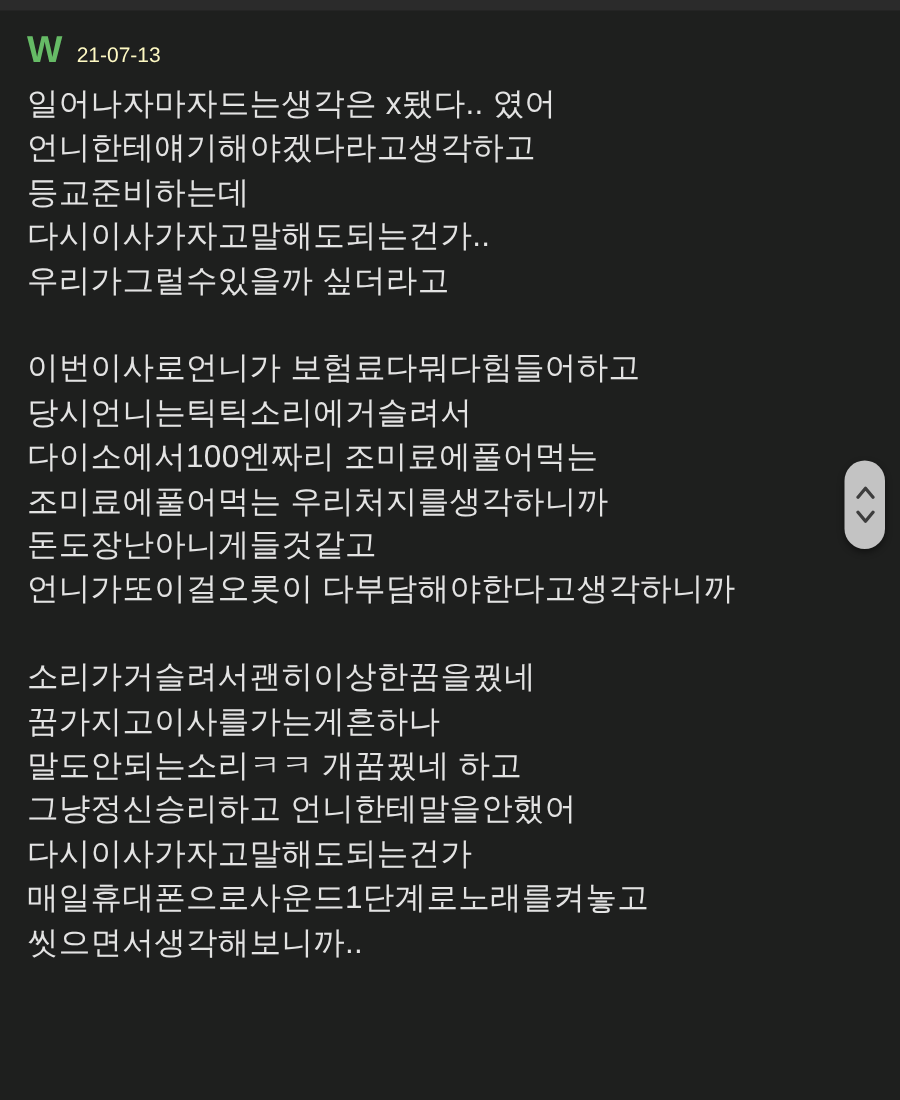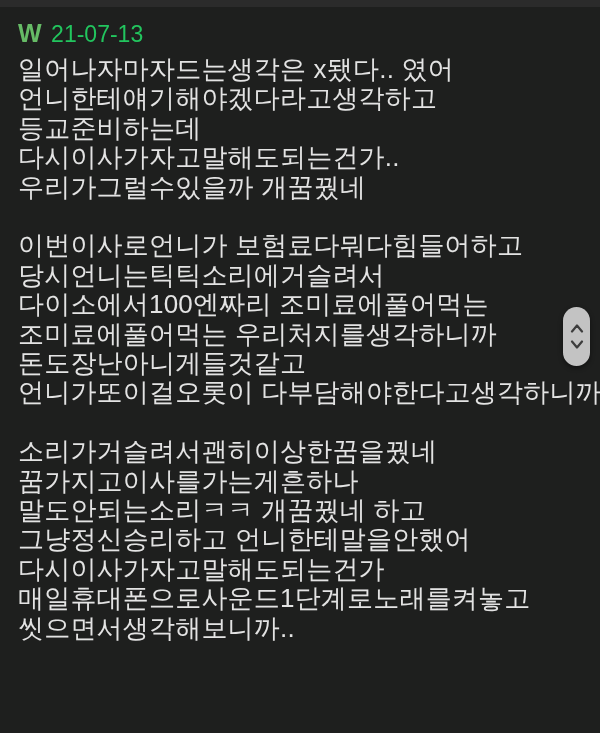--- a/index.html
+++ b/index.html
@@ -27,29 +27,29 @@
     gap: 9px;
   }
   .author-badge {
     color: #66bb66;
     font-size: 25px;
     font-weight: 700;
     line-height: 1;
     letter-spacing: 0.5px;
   }
   .post-date {
-    color: #22c55e;
-    font-size: 23px;
+    color: #fef9c3;
+    font-size: 14px;
     line-height: 1;
   }
   .post-content {
     position: absolute;
     top: 55px; left: 18px; right: 20px;
     color: #e3e3e3;
-    font-size: 26px;
+    font-size: 21px;
     line-height: 29.4px;
     letter-spacing: 0.2px;
   }
   .para { margin-bottom: 29.4px; }
   .para:last-child { margin-bottom: 0; }
   .line { white-space: nowrap; }
   .scroll-widget {
     position: absolute;
     top: 307px; right: 10px;
     width: 27px; height: 59px;
@@ -81,21 +81,21 @@
     <span class="author-badge">W</span>
     <span class="post-date">21-07-13</span>
   </div>
 
   <div class="post-content">
     <div class="para">
       <div class="line">일어나자마자드는생각은 x됐다.. 였어</div>
       <div class="line">언니한테얘기해야겠다라고생각하고</div>
       <div class="line">등교준비하는데</div>
       <div class="line">다시이사가자고말해도되는건가..</div>
-      <div class="line">우리가그럴수있을까 개꿈꿨네</div>
+      <div class="line">우리가그럴수있을까 싶더라고</div>
     </div>
     <div class="para">
       <div class="line">이번이사로언니가 보험료다뭐다힘들어하고</div>
       <div class="line">당시언니는틱틱소리에거슬려서</div>
       <div class="line">다이소에서100엔짜리 조미료에풀어먹는</div>
       <div class="line">조미료에풀어먹는 우리처지를생각하니까</div>
       <div class="line">돈도장난아니게들것같고</div>
       <div class="line">언니가또이걸오롯이 다부담해야한다고생각하니까</div>
     </div>
     <div class="para">

